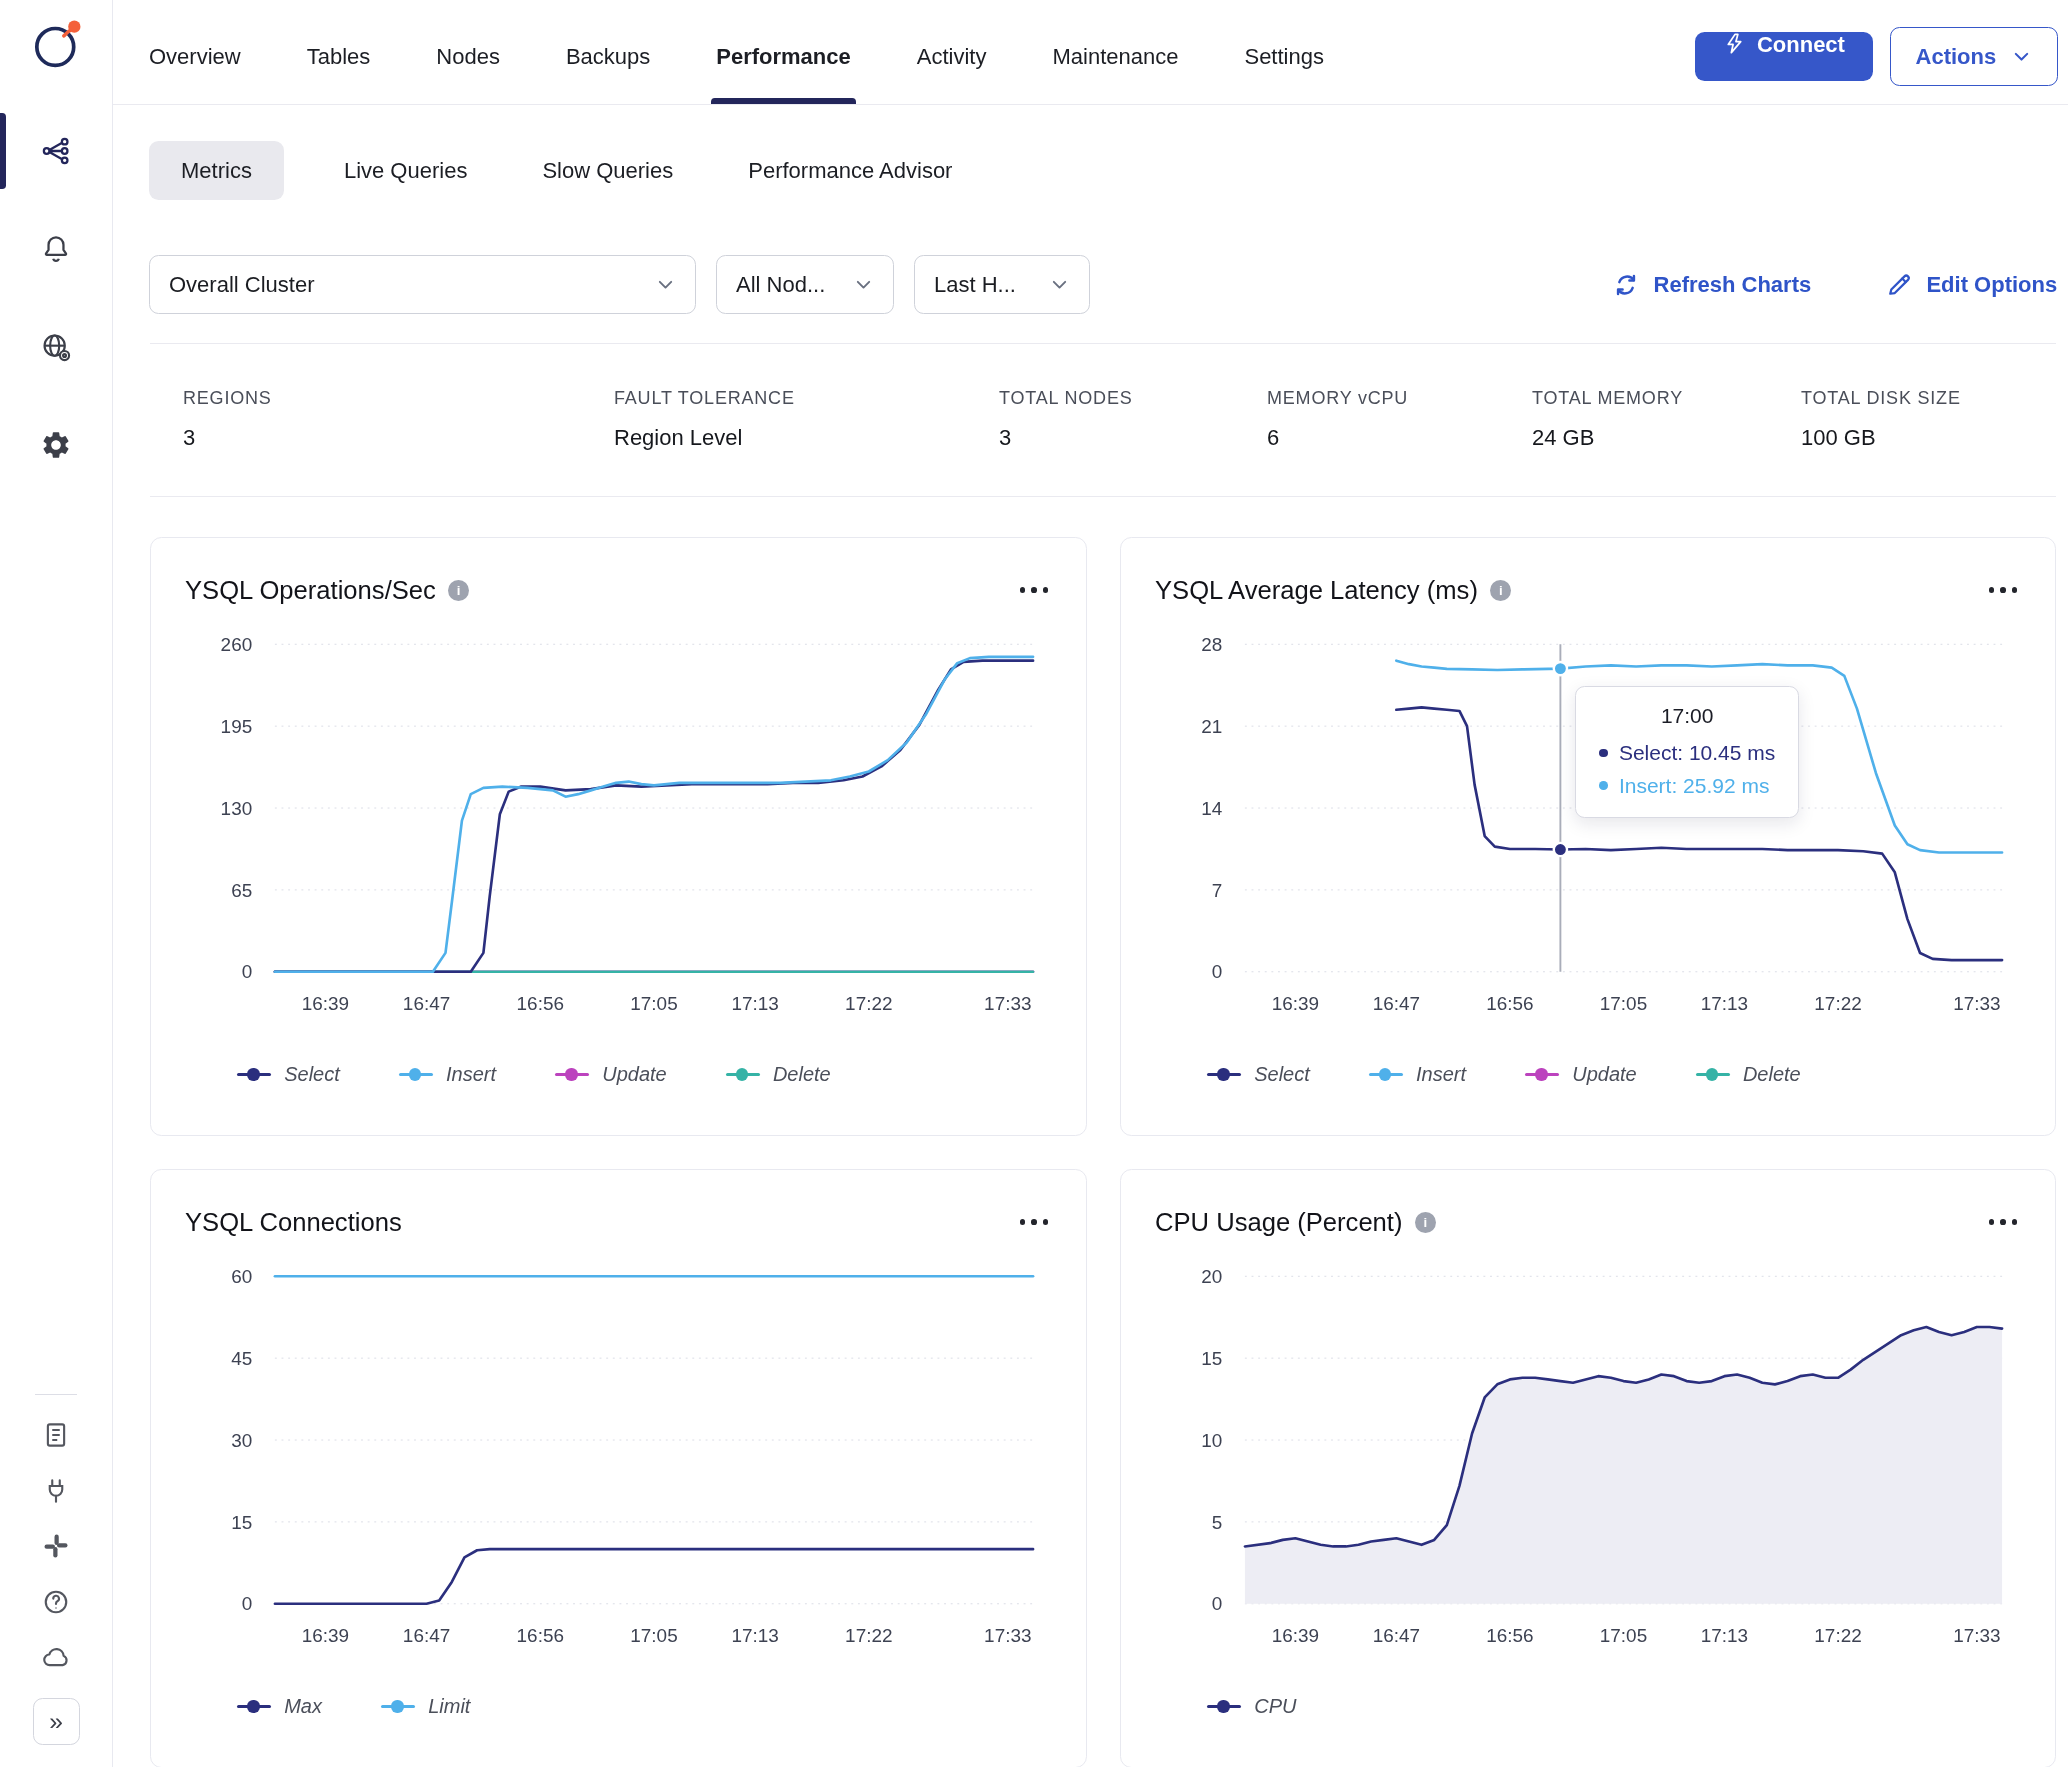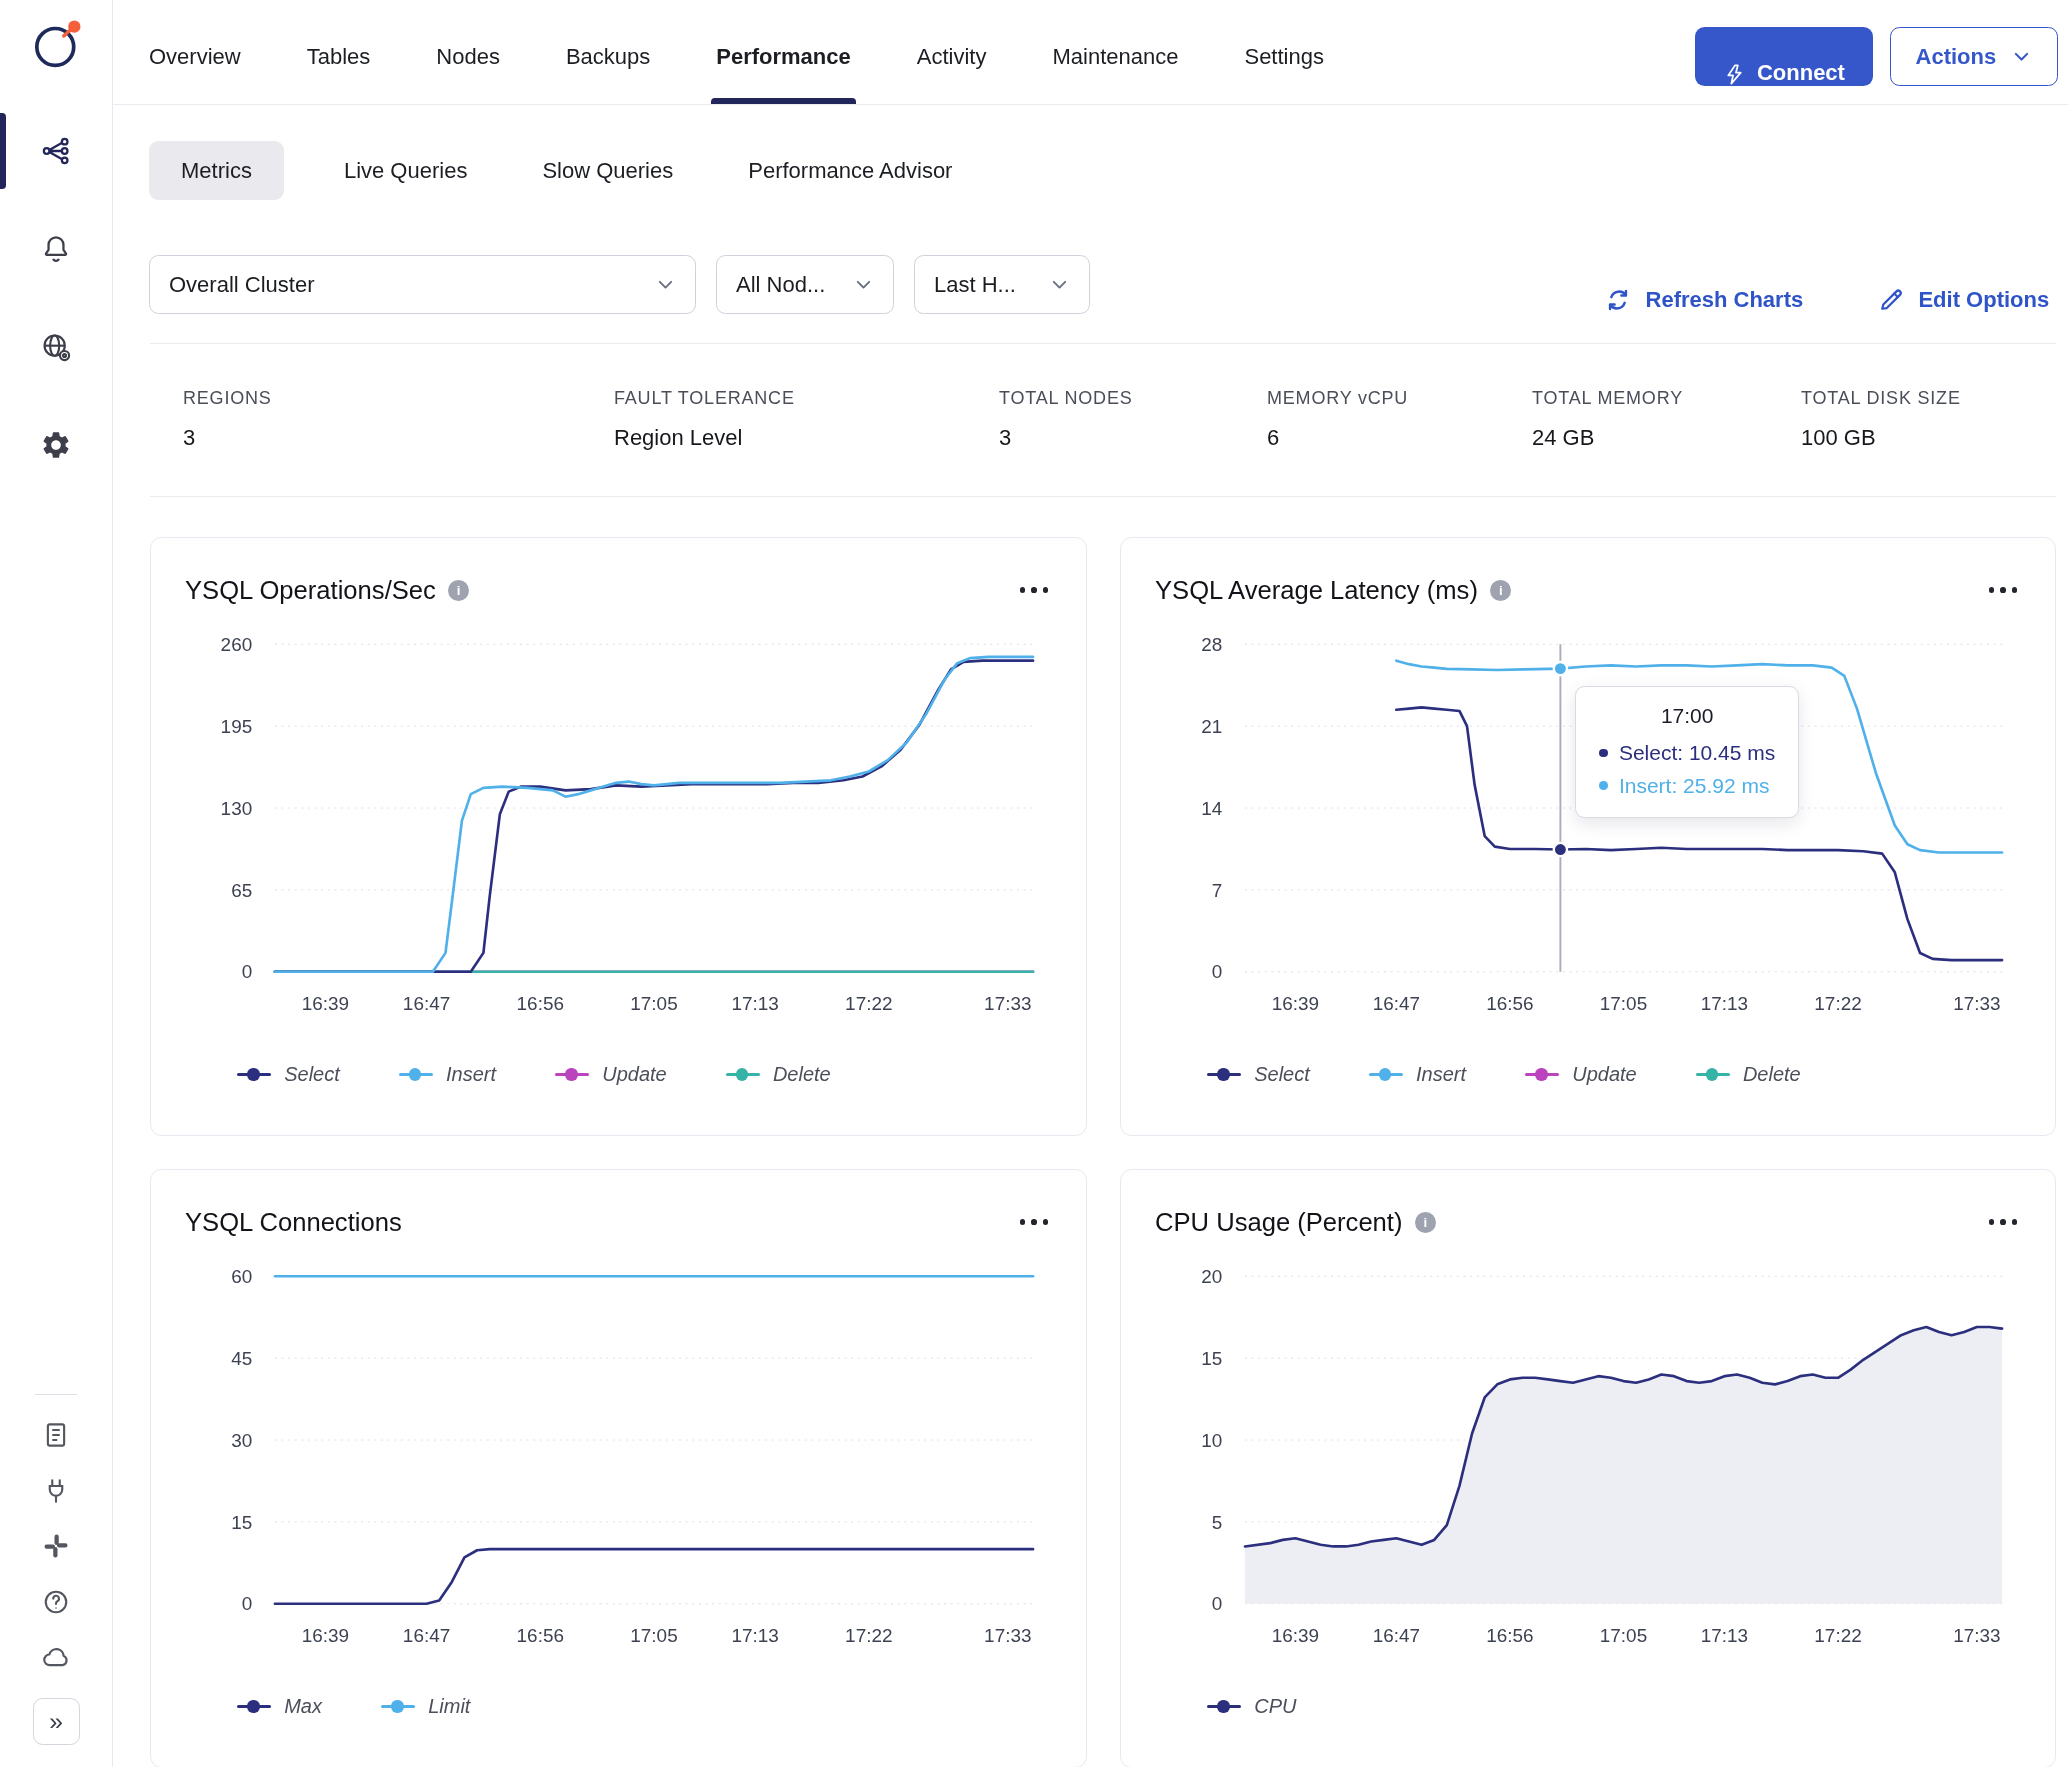--- a/index.html
+++ b/index.html
@@ -55,39 +55,39 @@
     font-size: 22px; font-weight: 500; color: #1c1e24;
     display: flex; align-items: center; position: relative; cursor: pointer; white-space: nowrap;
   }
   .tab.active { font-weight: 600; }
   .tab.active::after {
     content: ''; position: absolute; left: -5.7px; right: -5.7px; bottom: 0;
     height: 5.7px; background: #23265B; border-radius: 3.8px 3.8px 0 0;
   }
   .nav-actions { margin-left: auto; display: flex; align-items: center; gap: 17px; }
   .btn-connect {
-    height: 59px; padding: 0 28px; background: #3657C9; color: #fff;
+    height: 49px; padding: 0 28px; background: #3657C9; color: #fff;
     border: none; border-radius: 9.5px; font-size: 22px; font-weight: 600;
-    font-family: inherit; display: flex; align-items: flex-end; gap: 11.4px; cursor: pointer;
+    font-family: inherit; display: flex; align-items: flex-start; gap: 11.4px; cursor: pointer;
   }
   .btn-actions {
     height: 59px; padding: 0 24.6px; background: #fff; color: #3657C9;
     border: 1.9px solid #3657C9; border-radius: 9.5px; font-size: 22px; font-weight: 600;
     font-family: inherit; display: flex; align-items: center; gap: 15px; cursor: pointer;
   }
 
   .subtabs { display: flex; align-items: center; padding: 36px 36px 0; }
   .subtab {
     font-size: 22px; font-weight: 500; color: #1c1e24; height: 59px;
     display: flex; align-items: center; padding: 0 15px; margin-right: 45px;
     border-radius: 9.5px; cursor: pointer; white-space: nowrap;
   }
   .subtab.active { background: #E9E9EE; padding: 0 32px; font-weight: 500; }
 
-  .filters { display: flex; align-items: flex-end; margin-top: 55px; padding: 0 20px 0 36px; }
+  .filters { display: flex; align-items: center; margin-top: 55px; padding: 0 12px 0 36px; }
   .select {
     height: 59px; border: 0.9px solid #cfd2da; border-radius: 9.5px; background: #fff;
     display: flex; align-items: center; gap: 11.4px; padding: 0 19px;
     font-size: 22px; color: #1b1d22; margin-right: 20px; cursor: pointer;
   }
   .select > span { flex: 1; white-space: nowrap; overflow: hidden; }
   .w-cluster { width: 547px; }
   .w-nodes { width: 178px; }
   .w-time { width: 176px; }
   .filter-links { margin-left: auto; display: flex; gap: 74px; }

